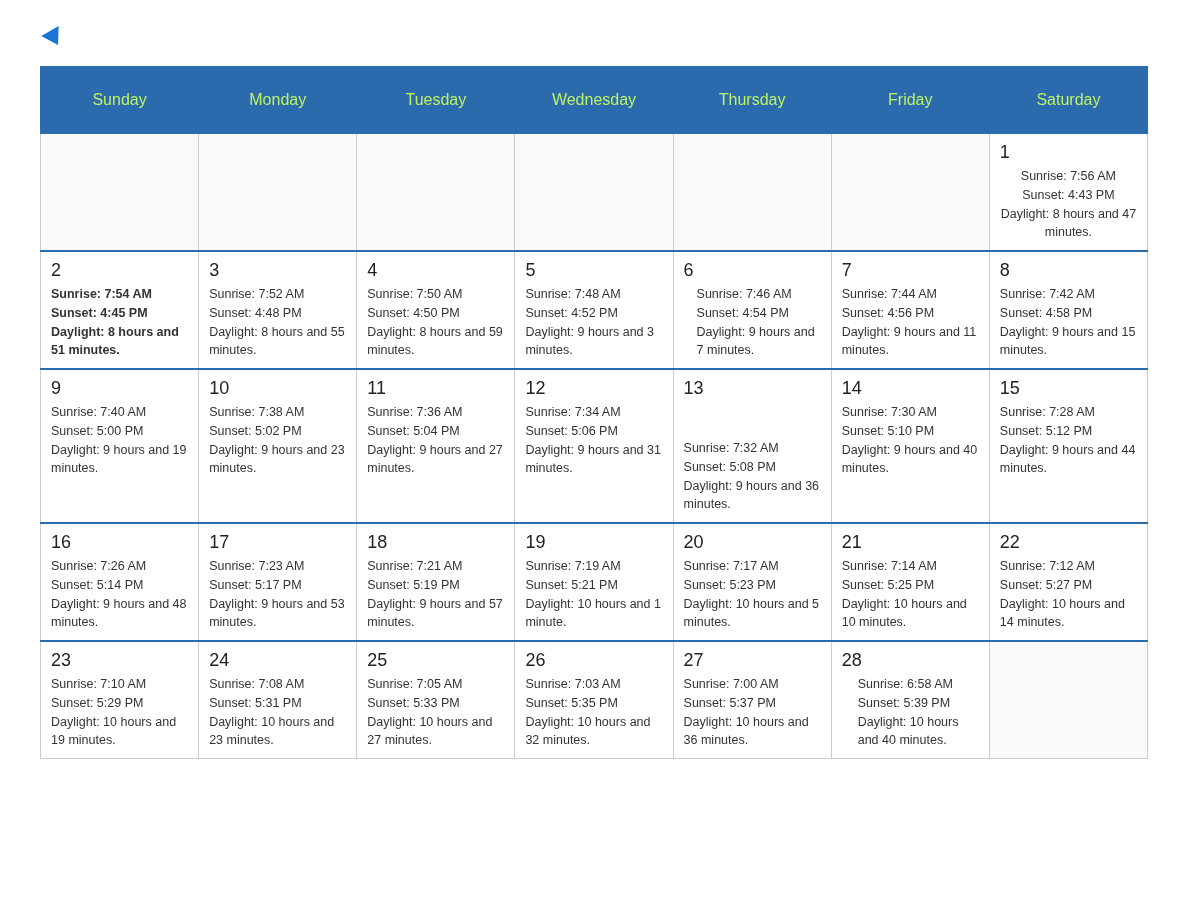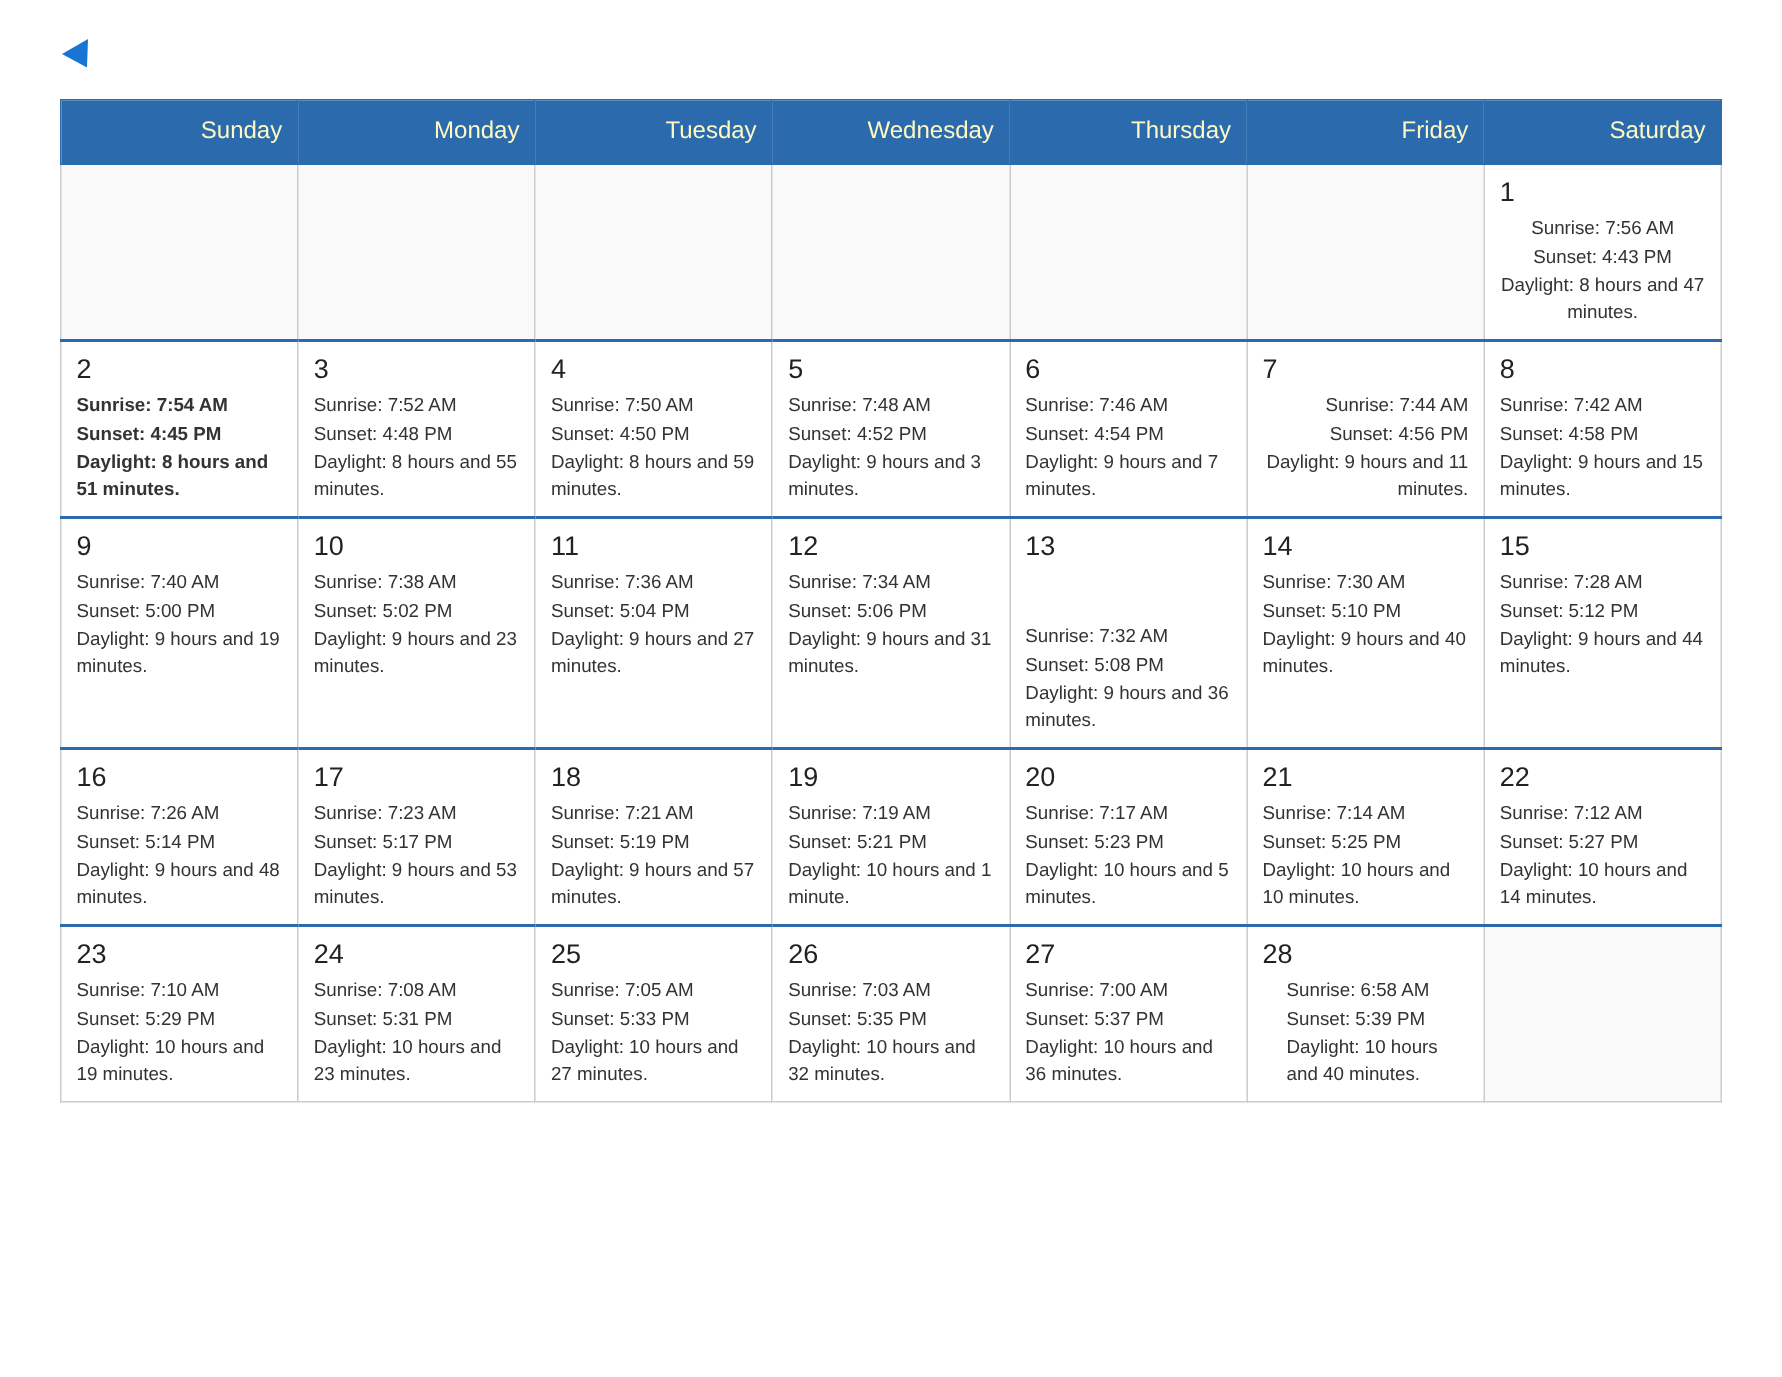--- a/index.html
+++ b/index.html
@@ -58,25 +58,25 @@
       color: #444;
       margin-top: 4px;
     }
     .calendar {
       width: 100%;
       border-collapse: collapse;
       border: 1px solid #aaa;
     }
     .calendar th {
       background: #2a6aad;
-      color: #fef9c3;
+      color: #bef264;
       font-size: 16px;
       font-weight: normal;
-      padding: 12px 10px;
-      text-align: right;
+      padding: 24px 10px;
+      text-align: center;
       border: 1px solid #2a6aad;
     }
     .calendar td {
       vertical-align: top;
       padding: 8px 10px;
       border: 1px solid #ccc;
       width: 14.28%;
       min-height: 100px;
       font-size: 13px;
       color: #333;
@@ -164,27 +164,27 @@
 Daylight: 8 hours and 59 minutes.</div>
         </td>
         <td>
           <span class="day-number">5</span>
           <div class="day-info" style="white-space: pre-line;">Sunrise: 7:48 AM
 Sunset: 4:52 PM
 Daylight: 9 hours and 3 minutes.</div>
         </td>
         <td>
           <span class="day-number">6</span>
-          <div class="day-info" style="white-space: pre-line;">Sunrise: 7:46 AM
+          <div class="day-info" style="white-space: pre-line; margin-left: 13px;">Sunrise: 7:46 AM
 Sunset: 4:54 PM
 Daylight: 9 hours and 7 minutes.</div>
         </td>
         <td>
           <span class="day-number">7</span>
-          <div class="day-info" style="white-space: pre-line; text-align: right;">Sunrise: 7:44 AM
+          <div class="day-info" style="white-space: pre-line;">Sunrise: 7:44 AM
 Sunset: 4:56 PM
 Daylight: 9 hours and 11 minutes.</div>
         </td>
         <td>
           <span class="day-number">8</span>
           <div class="day-info" style="white-space: pre-line;">Sunrise: 7:42 AM
 Sunset: 4:58 PM
 Daylight: 9 hours and 15 minutes.</div>
         </td>
       </tr>

